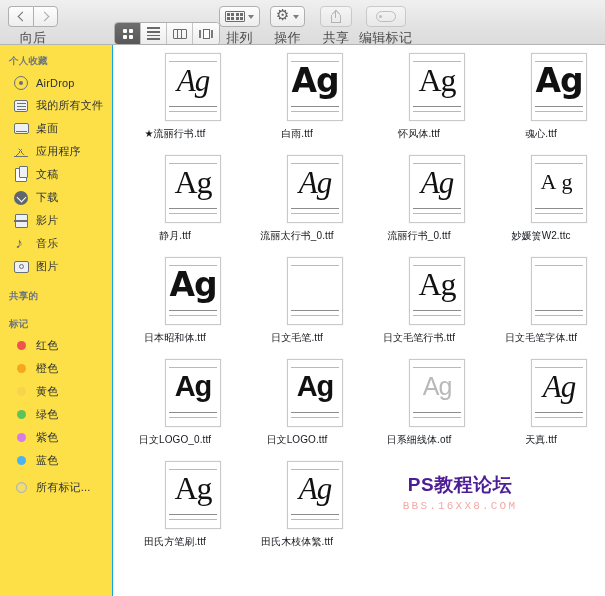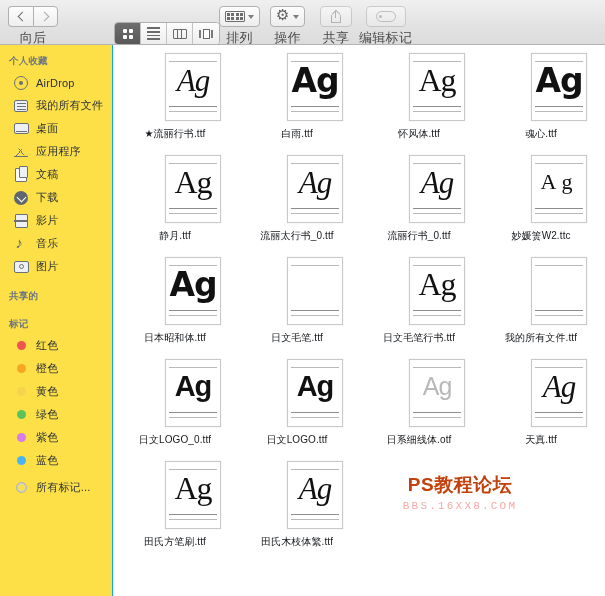--- a/index.html
+++ b/index.html
@@ -158,21 +158,21 @@
   .fname{
     margin-top:6px;font-size:10px;color:#15181c;text-align:center;
     white-space:nowrap;letter-spacing:.1px;
   }
 
   
   .wm{
     position:absolute;left:370px;top:474px;width:180px;
     text-align:center;pointer-events:none;
   }
-  .wm1{font-size:19px;color:#c2410c;font-weight:bold;letter-spacing:.5px;line-height:1.2;}
+  .wm1{font-size:19px;color:#4c1d95;font-weight:bold;letter-spacing:.5px;line-height:1.2;}
   .wm2{font-size:11px;color:#f4a9a6;margin-top:2px;letter-spacing:.2px;}
   .wm3{font-size:11px;color:#f4a9a6;margin-top:3px;letter-spacing:2.2px;font-family:"Liberation Mono",monospace;}
 </style>
 </head>
 <body>
 
 <div class="window">
 
   <div class="toolbar">
 
@@ -478,21 +478,21 @@
         </div>
         <div class="fname">日文毛笔行书.ttf</div>
       </div>
       <div class="cell" style="left:366px;top:212px;">
         <div class="thumb">
           <span class="rule top"></span>
             <span class="rule base"></span>
             <span class="rule desc"></span>
 
         </div>
-        <div class="fname">我的所有文件.ttf</div>
+        <div class="fname">日文毛笔字体.ttf</div>
       </div>
 
       <div class="cell" style="left:0px;top:314px;">
         <div class="thumb">
           <span class="rule top"></span>
             <span class="rule base"></span>
             <span class="rule desc"></span>
           <span class="ag bold">Ag</span>
         </div>
         <div class="fname">日文LOGO_0.ttf</div>

